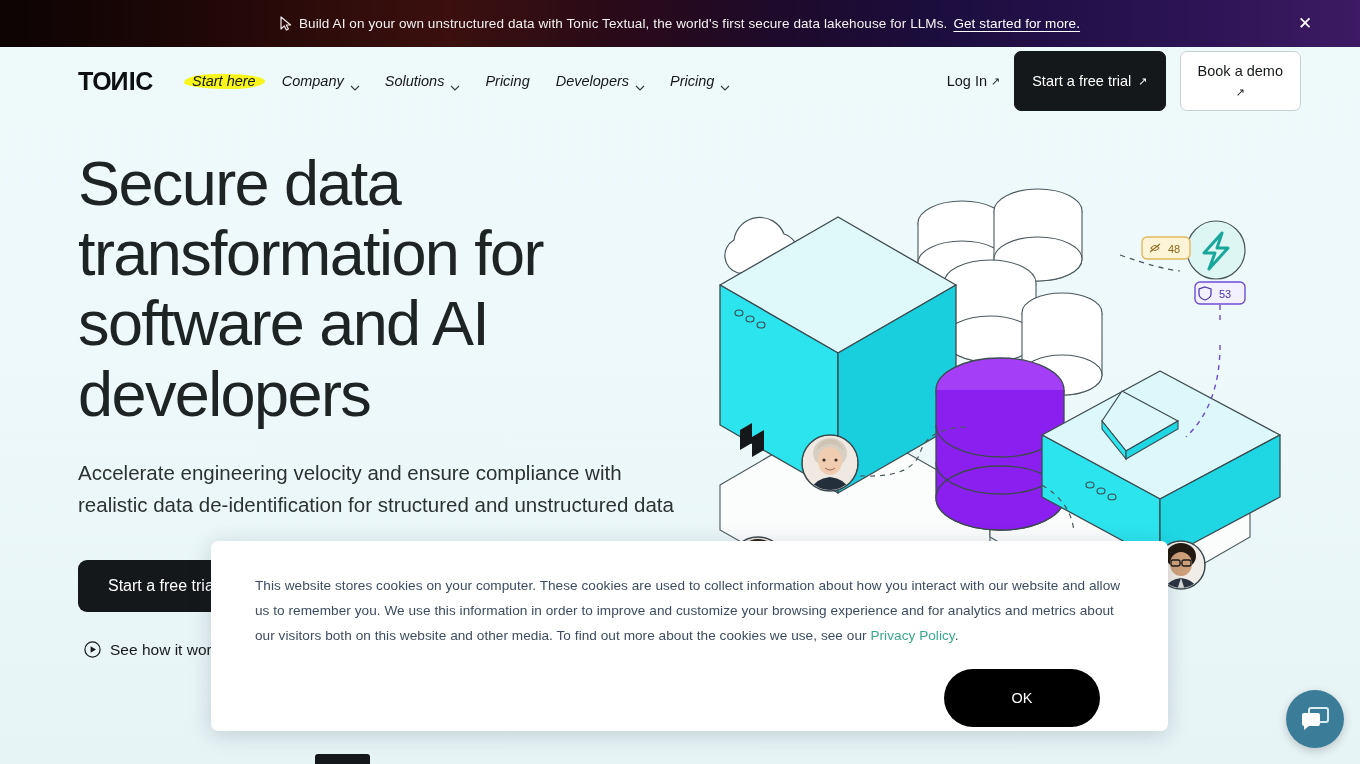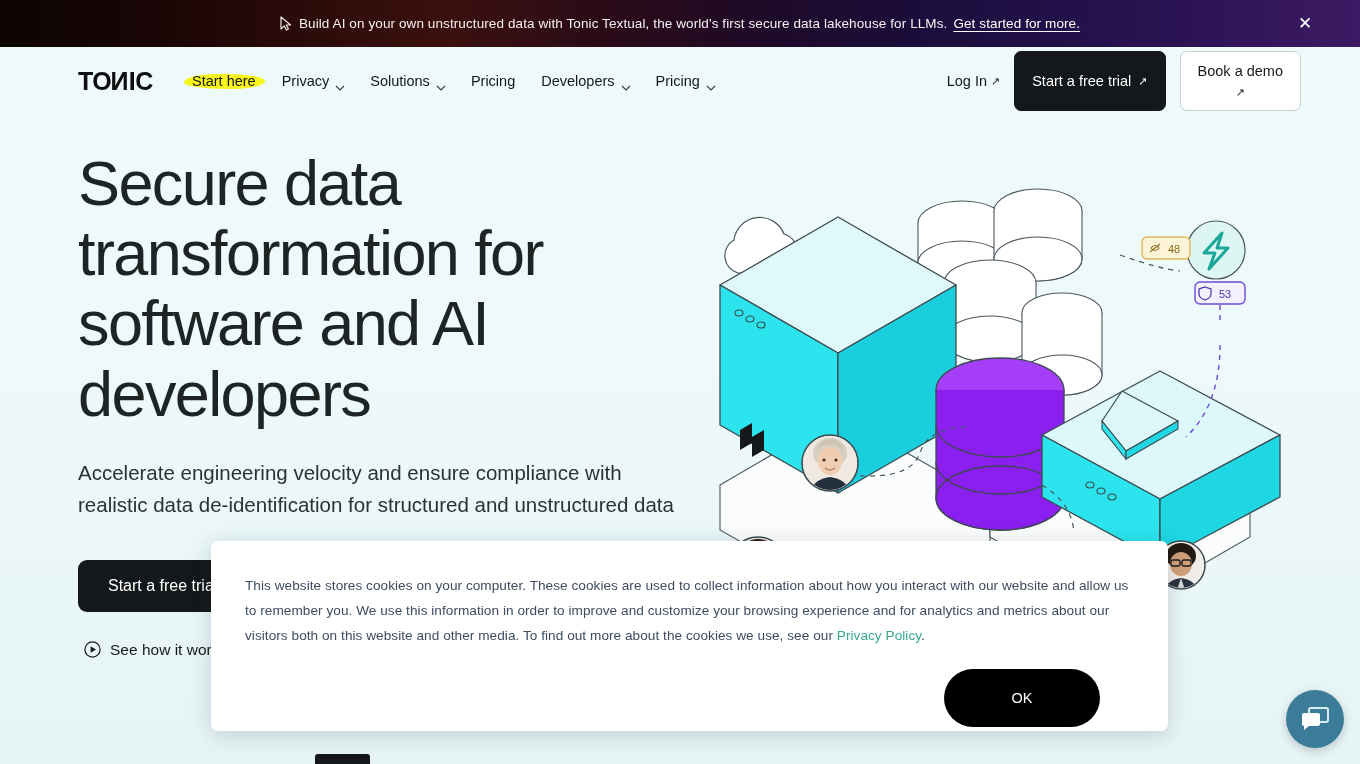--- a/index.html
+++ b/index.html
@@ -56,21 +56,21 @@
     position: absolute; left: 78px; top: 50%;
     transform: translateY(-50%);
     font-size: 25px; font-weight: 700; letter-spacing: -0.5px;
     color: #0d0f10; display: flex; align-items: center;
   }
   .logo .revn { display: inline-block; transform: scaleX(-1); }
 
   .nav-main {
     position: absolute; left: 192px; top: 50%;
     transform: translateY(-50%);
-    display: flex; align-items: center; gap: 26px;
+    display: flex; align-items: center; gap: 26px; font-style: italic;
   }
   .nav-item {
     position: relative;
     display: flex; align-items: center; gap: 6px;
     font-size: 14.5px; color: #15181a; cursor: pointer;
     white-space: nowrap;
   }
   .nav-item .label { position: relative; z-index: 2; }
   .nav-item.highlighted .hl {
     position: absolute; z-index: 1;
@@ -136,21 +136,21 @@
     width: 640px; height: 460px;
   }
 
   
   .cookie-overlay {
     position: absolute; left: 211px; top: 541px;
     width: 957px; height: 190px;
     background: #ffffff;
     border-radius: 7px;
     box-shadow: 0 4px 22px rgba(22,36,48,.18);
-    padding: 32px 36px 26px 34px;
+    padding: 32px 36px 26px 44px;
   }
   .cookie-text {
     font-size: 13.6px; line-height: 1.85;
     color: #3d4c60; letter-spacing: .05px;
     max-width: 900px;
   }
   .cookie-link { color: #3aa98f; text-decoration: none; }
   .cookie-actions { display: flex; justify-content: flex-end; margin-top: 21px; padding-right: 32px; }
   .btn-ok {
     background: #000000; color: #ffffff;
@@ -204,21 +204,21 @@
     </div>
 
     <nav class="nav-main">
 
       <div class="nav-item highlighted">
         <span class="hl"></span>
         <span class="label">Start here</span>
       </div>
 
       <div class="nav-item">
-        <span class="label">Privacy</span>
+        <span class="label">Company</span>
         <span class="caret">
           <svg viewBox="0 0 10 6" width="10" height="6">
               <path d="M1 1 L5 5 L9 1" fill="none" stroke="#15181a" stroke-width="1.1"></path>
             </svg>
         </span>
       </div>
 
       <div class="nav-item">
         <span class="label">Solutions</span>
         <span class="caret">

